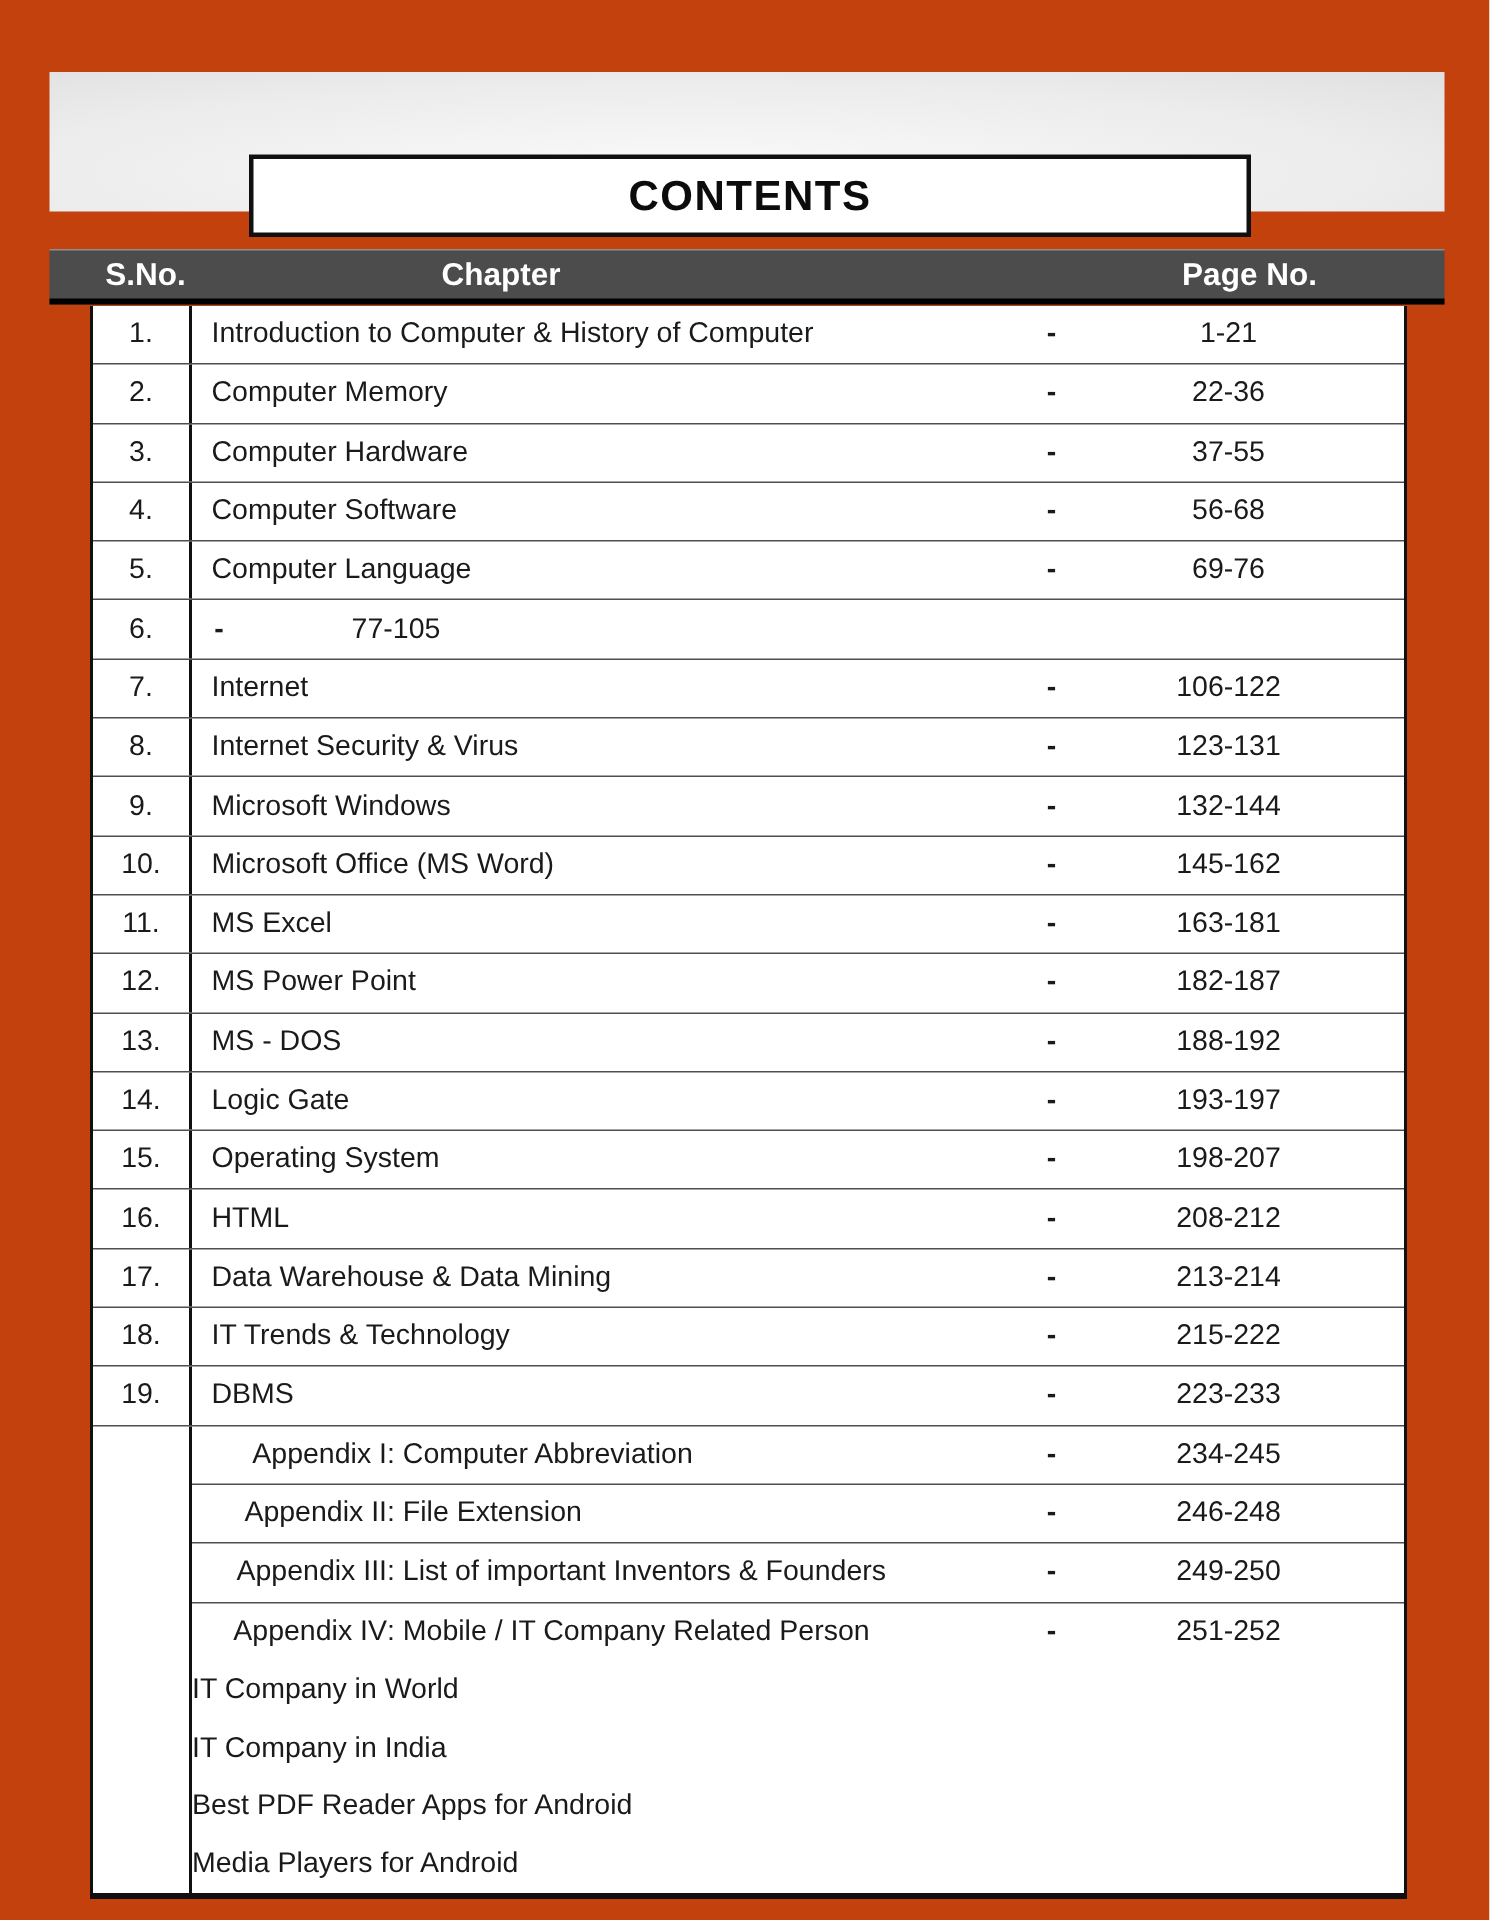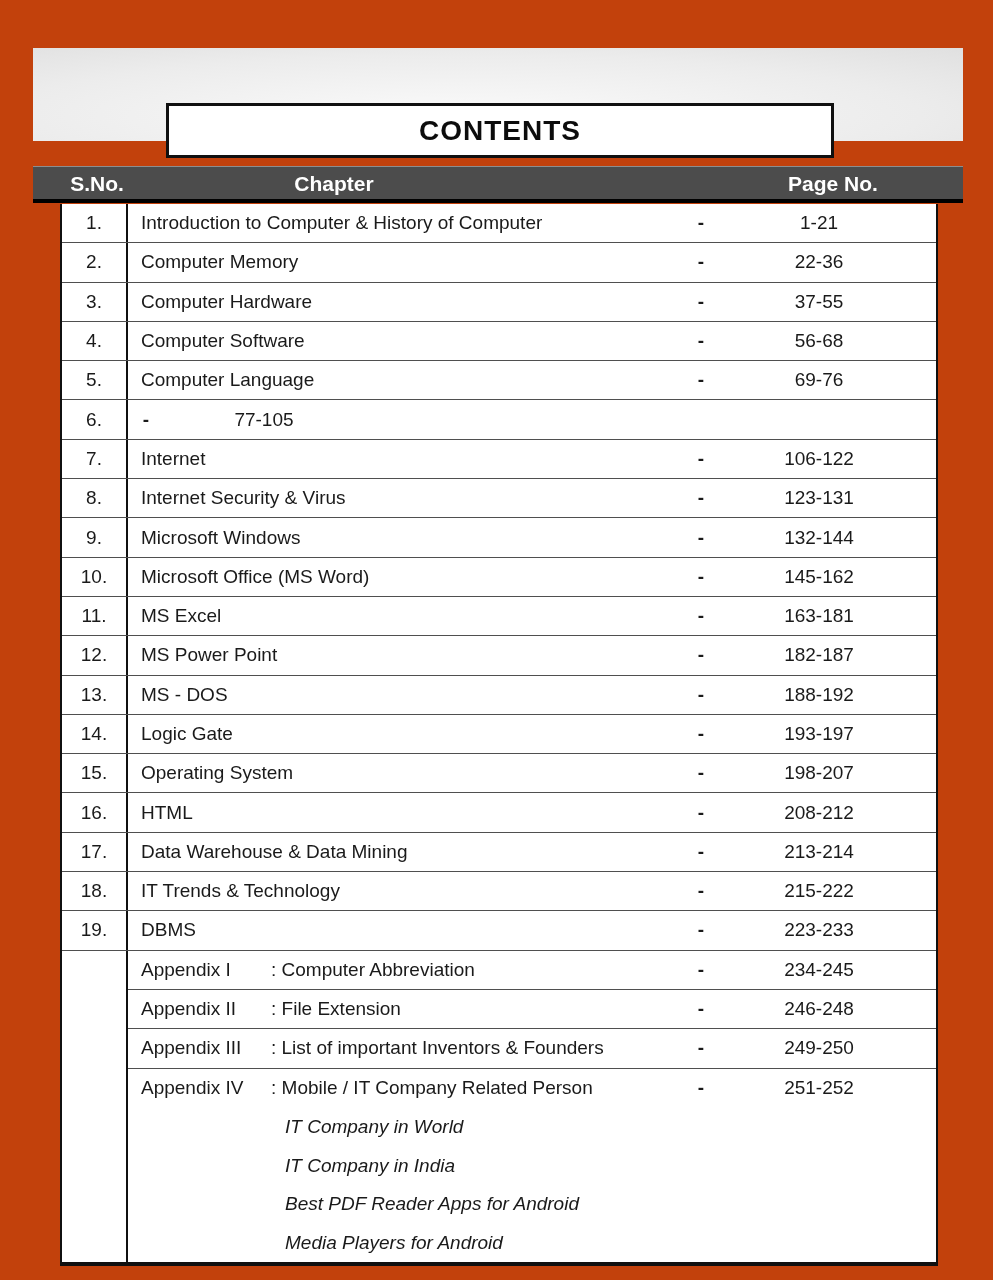--- a/index.html
+++ b/index.html
@@ -78,30 +78,30 @@
   .appendix-block{display:flex;}
   .appendix-sno-cell{
     width:66px;flex:0 0 66px;
     border-right:2px solid #101010;box-sizing:border-box;
   }
   .appendix-right{flex:1;}
   .appendix-right .row{padding:0;}
   .appendix-right .row:last-child, .arow-last{border-bottom:none;}
   .a-title{
     width:555px;flex:0 0 555px;
-    padding-left:13px;box-sizing:border-box;
-    display:flex;white-space:nowrap;overflow:hidden;
+    box-sizing:border-box;
+    display:flex;white-space:nowrap;overflow:hidden;text-align:right;
   }
   .a-name{width:130px;flex:0 0 130px;}
   .sub-row{
     display:flex;align-items:center;
     height:38.6px;box-sizing:border-box;
     font-size:19px;
   }
-  .sub-row .sub-label{margin-left:157px;white-space:nowrap;font-style:italic;}
+  .sub-row .sub-label{white-space:nowrap;}
 </style>
 </head>
 <body>
 
 <div class="page">
 
   <div class="top-band"></div>
 
   <div class="title-box">
     <span>CONTENTS</span>

